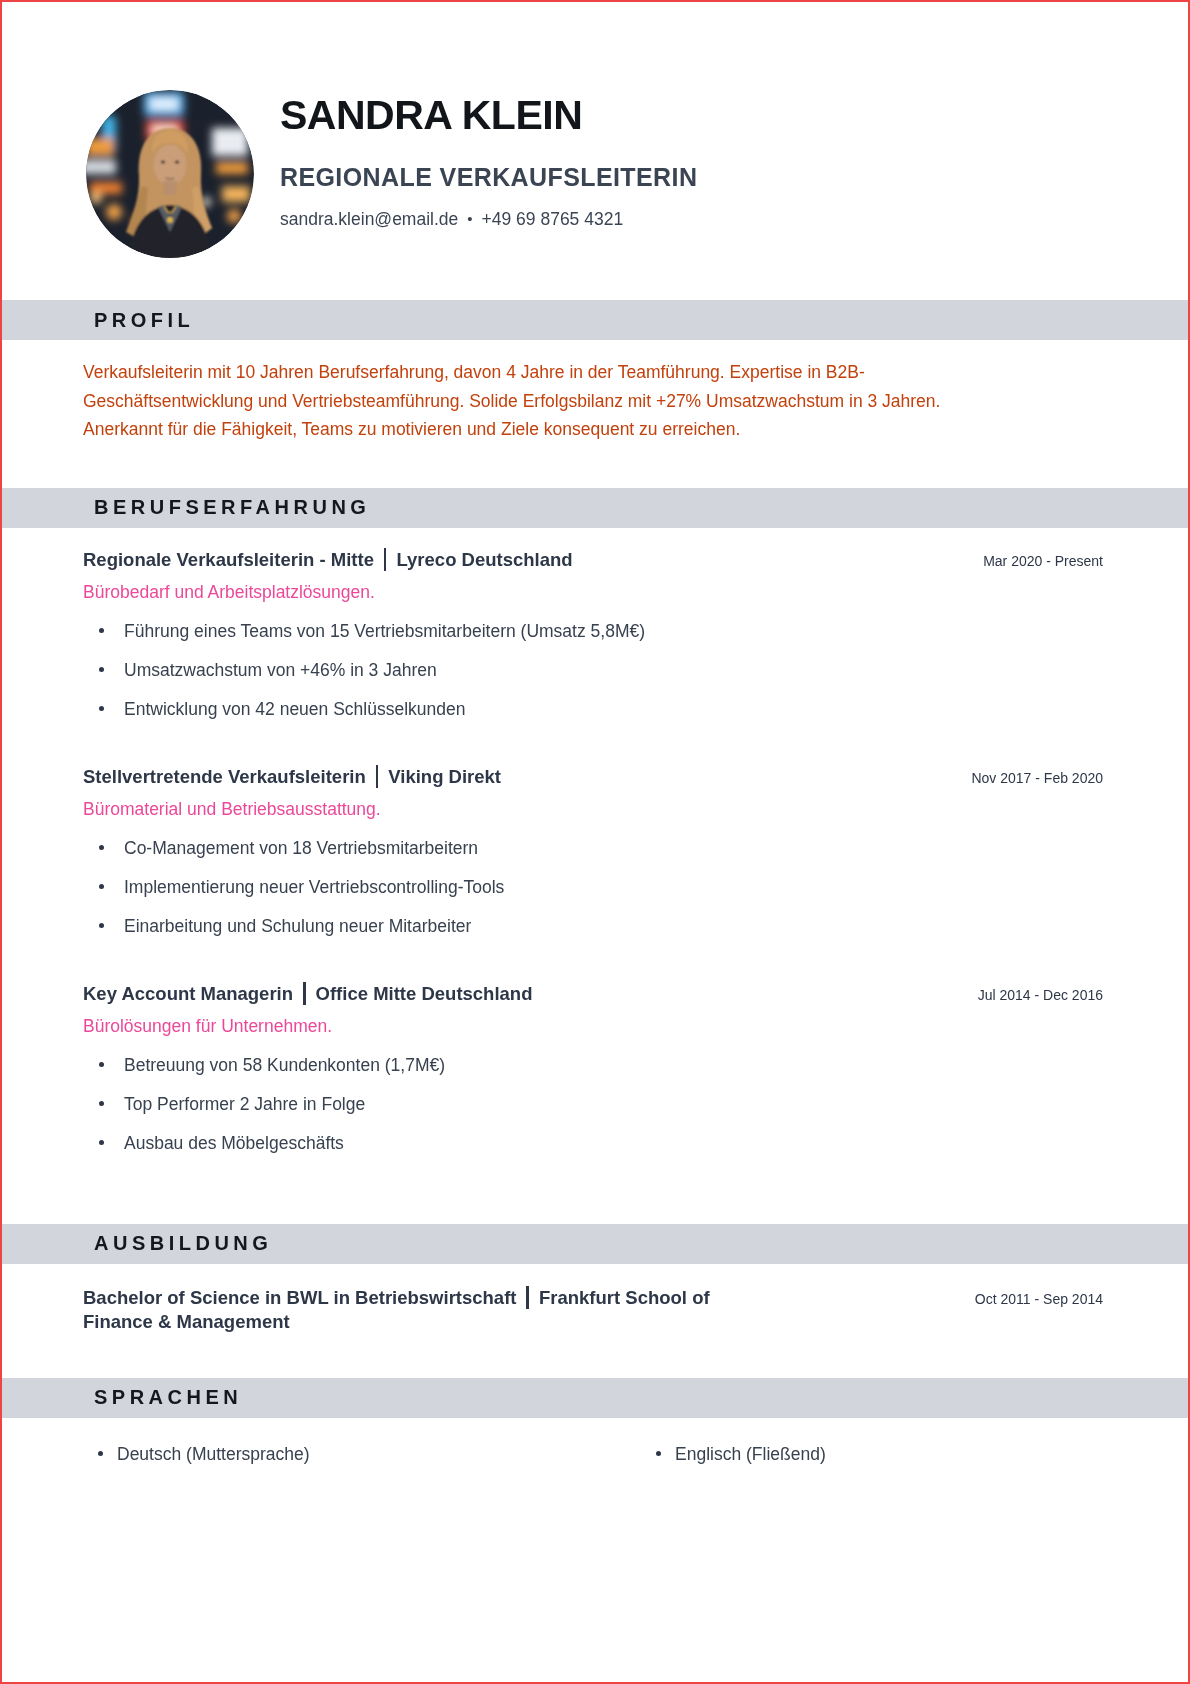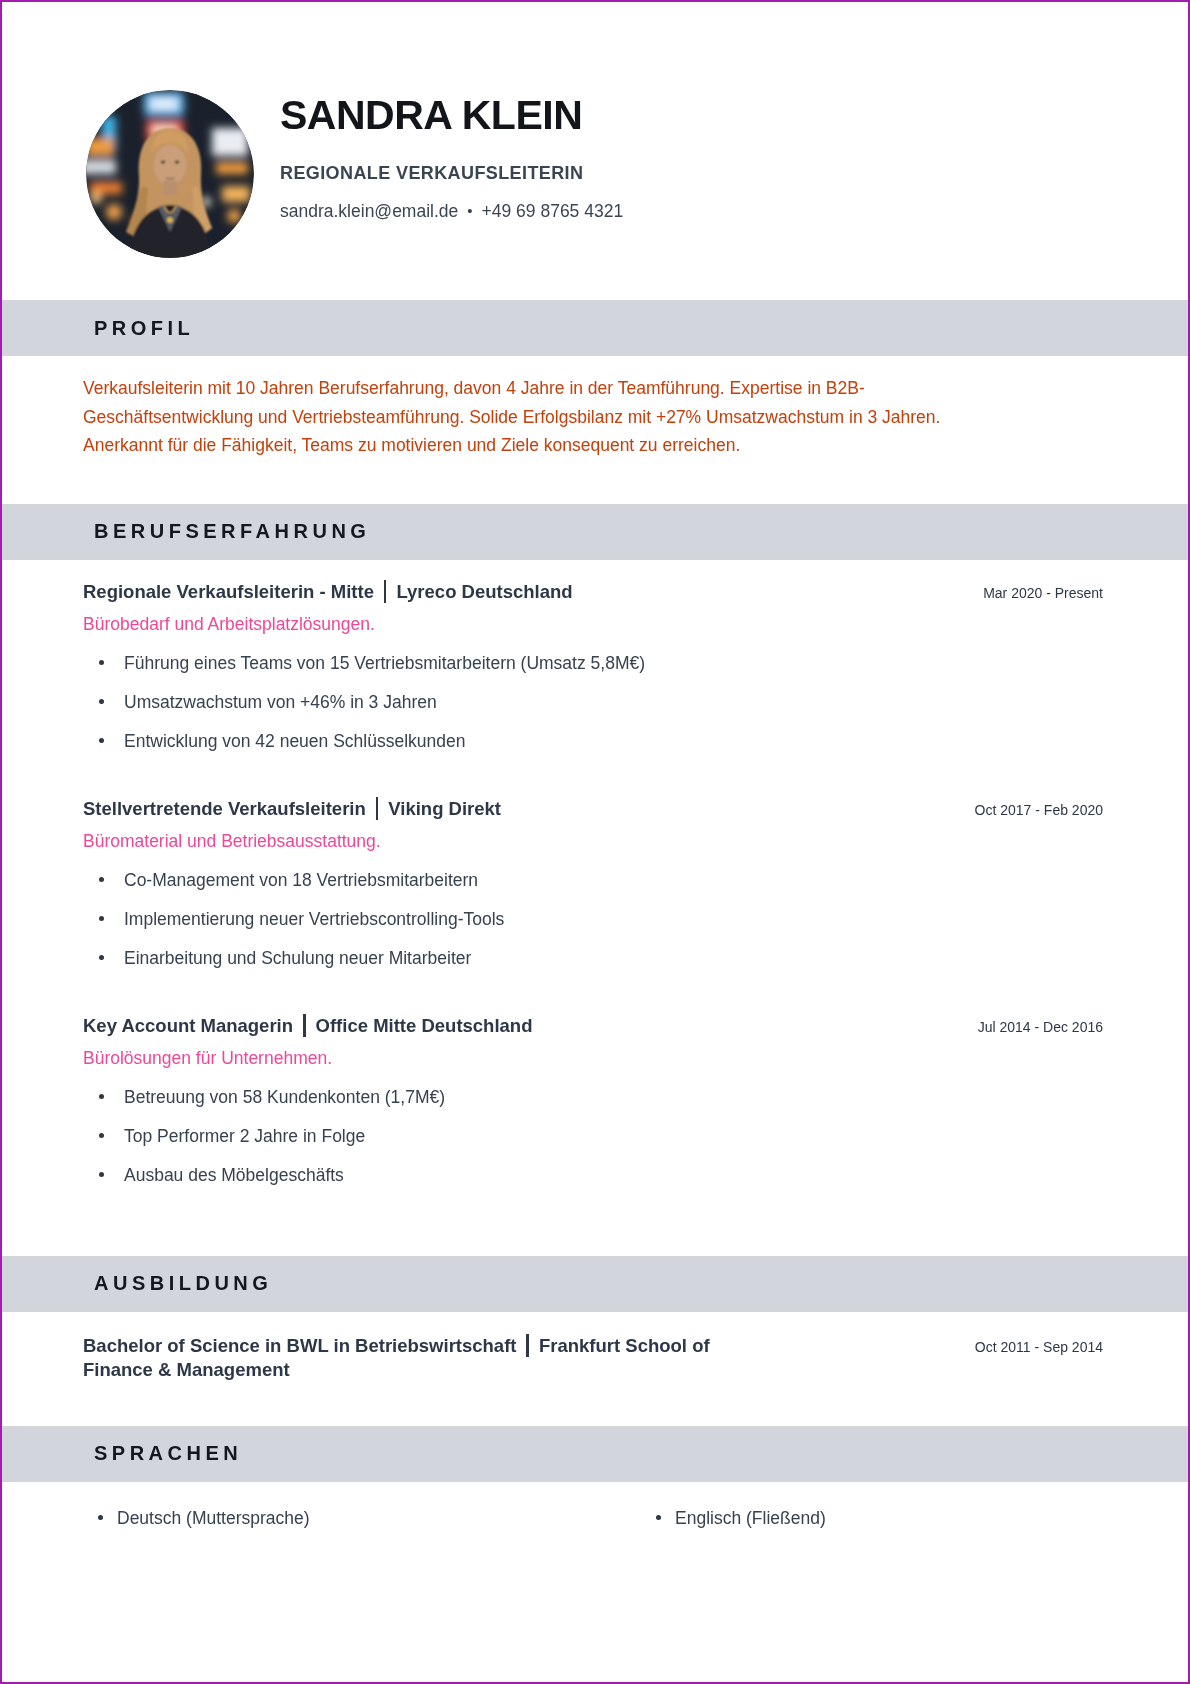--- a/index.html
+++ b/index.html
@@ -1,31 +1,31 @@
 <!DOCTYPE html>
 <html><head>
 <meta charset="utf-8">
 <style>
   html,body{margin:0;padding:0;background:#fff;}
   .page{
     width:1190px;height:1684px;box-sizing:border-box;position:relative;
-    background:#ffffff;border:2px solid #a21caf;overflow:hidden;
+    background:#ffffff;border:2px solid #ef4444;overflow:hidden;
     font-family:"Liberation Sans",sans-serif;color:#3f4856;
   }
   
   .header{position:relative;height:298px;}
   .photo{position:absolute;left:84px;top:88px;width:168px;height:168px;border-radius:50%;overflow:hidden;}
   .header-text{padding-left:278px;padding-top:93px;}
   .name{font-size:41px;font-weight:800;color:#121519;letter-spacing:-0.5px;line-height:1;}
-  .role-title{margin-top:27px;font-size:18px;font-weight:700;color:#3b4453;letter-spacing:0.4px;}
+  .role-title{margin-top:27px;font-size:25px;font-weight:700;color:#3b4453;letter-spacing:0.4px;}
   .contact{margin-top:17px;font-size:17.5px;color:#3b4453;}
   .contact .sep{margin:0 9px;font-size:15px;position:relative;top:-1px;}
   
   .band{
-    height:56px;background:#d2d5db;display:flex;align-items:center;
+    height:40px;background:#d2d5db;display:flex;align-items:center;
     padding-left:92px;box-sizing:border-box;
   }
   .band h2{
     margin:0;font-size:20px;font-weight:800;color:#14171d;letter-spacing:4.5px;
   }
   .band.experience{margin-top:44px;}
   .band.education{margin-top:71px;}
   .band.languages{margin-top:44px;}
   
   .profile-text{
@@ -161,21 +161,21 @@
       <li>Umsatzwachstum von +46% in 3 Jahren</li>
       <li>Entwicklung von 42 neuen Schlüsselkunden</li>
     </ul>
   </div>
 
   <div class="job">
     <div class="title-row">
       <div class="entry-title">
         <span>Stellvertretende Verkaufsleiterin</span><span class="divider"></span><span>Viking Direkt</span>
       </div>
-      <div class="dates">Oct 2017 - Feb 2020</div>
+      <div class="dates">Nov 2017 - Feb 2020</div>
     </div>
     <div class="summary">Büromaterial und Betriebsausstattung.</div>
     <ul class="bullets">
       <li>Co-Management von 18 Vertriebsmitarbeitern</li>
       <li>Implementierung neuer Vertriebscontrolling-Tools</li>
       <li>Einarbeitung und Schulung neuer Mitarbeiter</li>
     </ul>
   </div>
 
   <div class="job">

